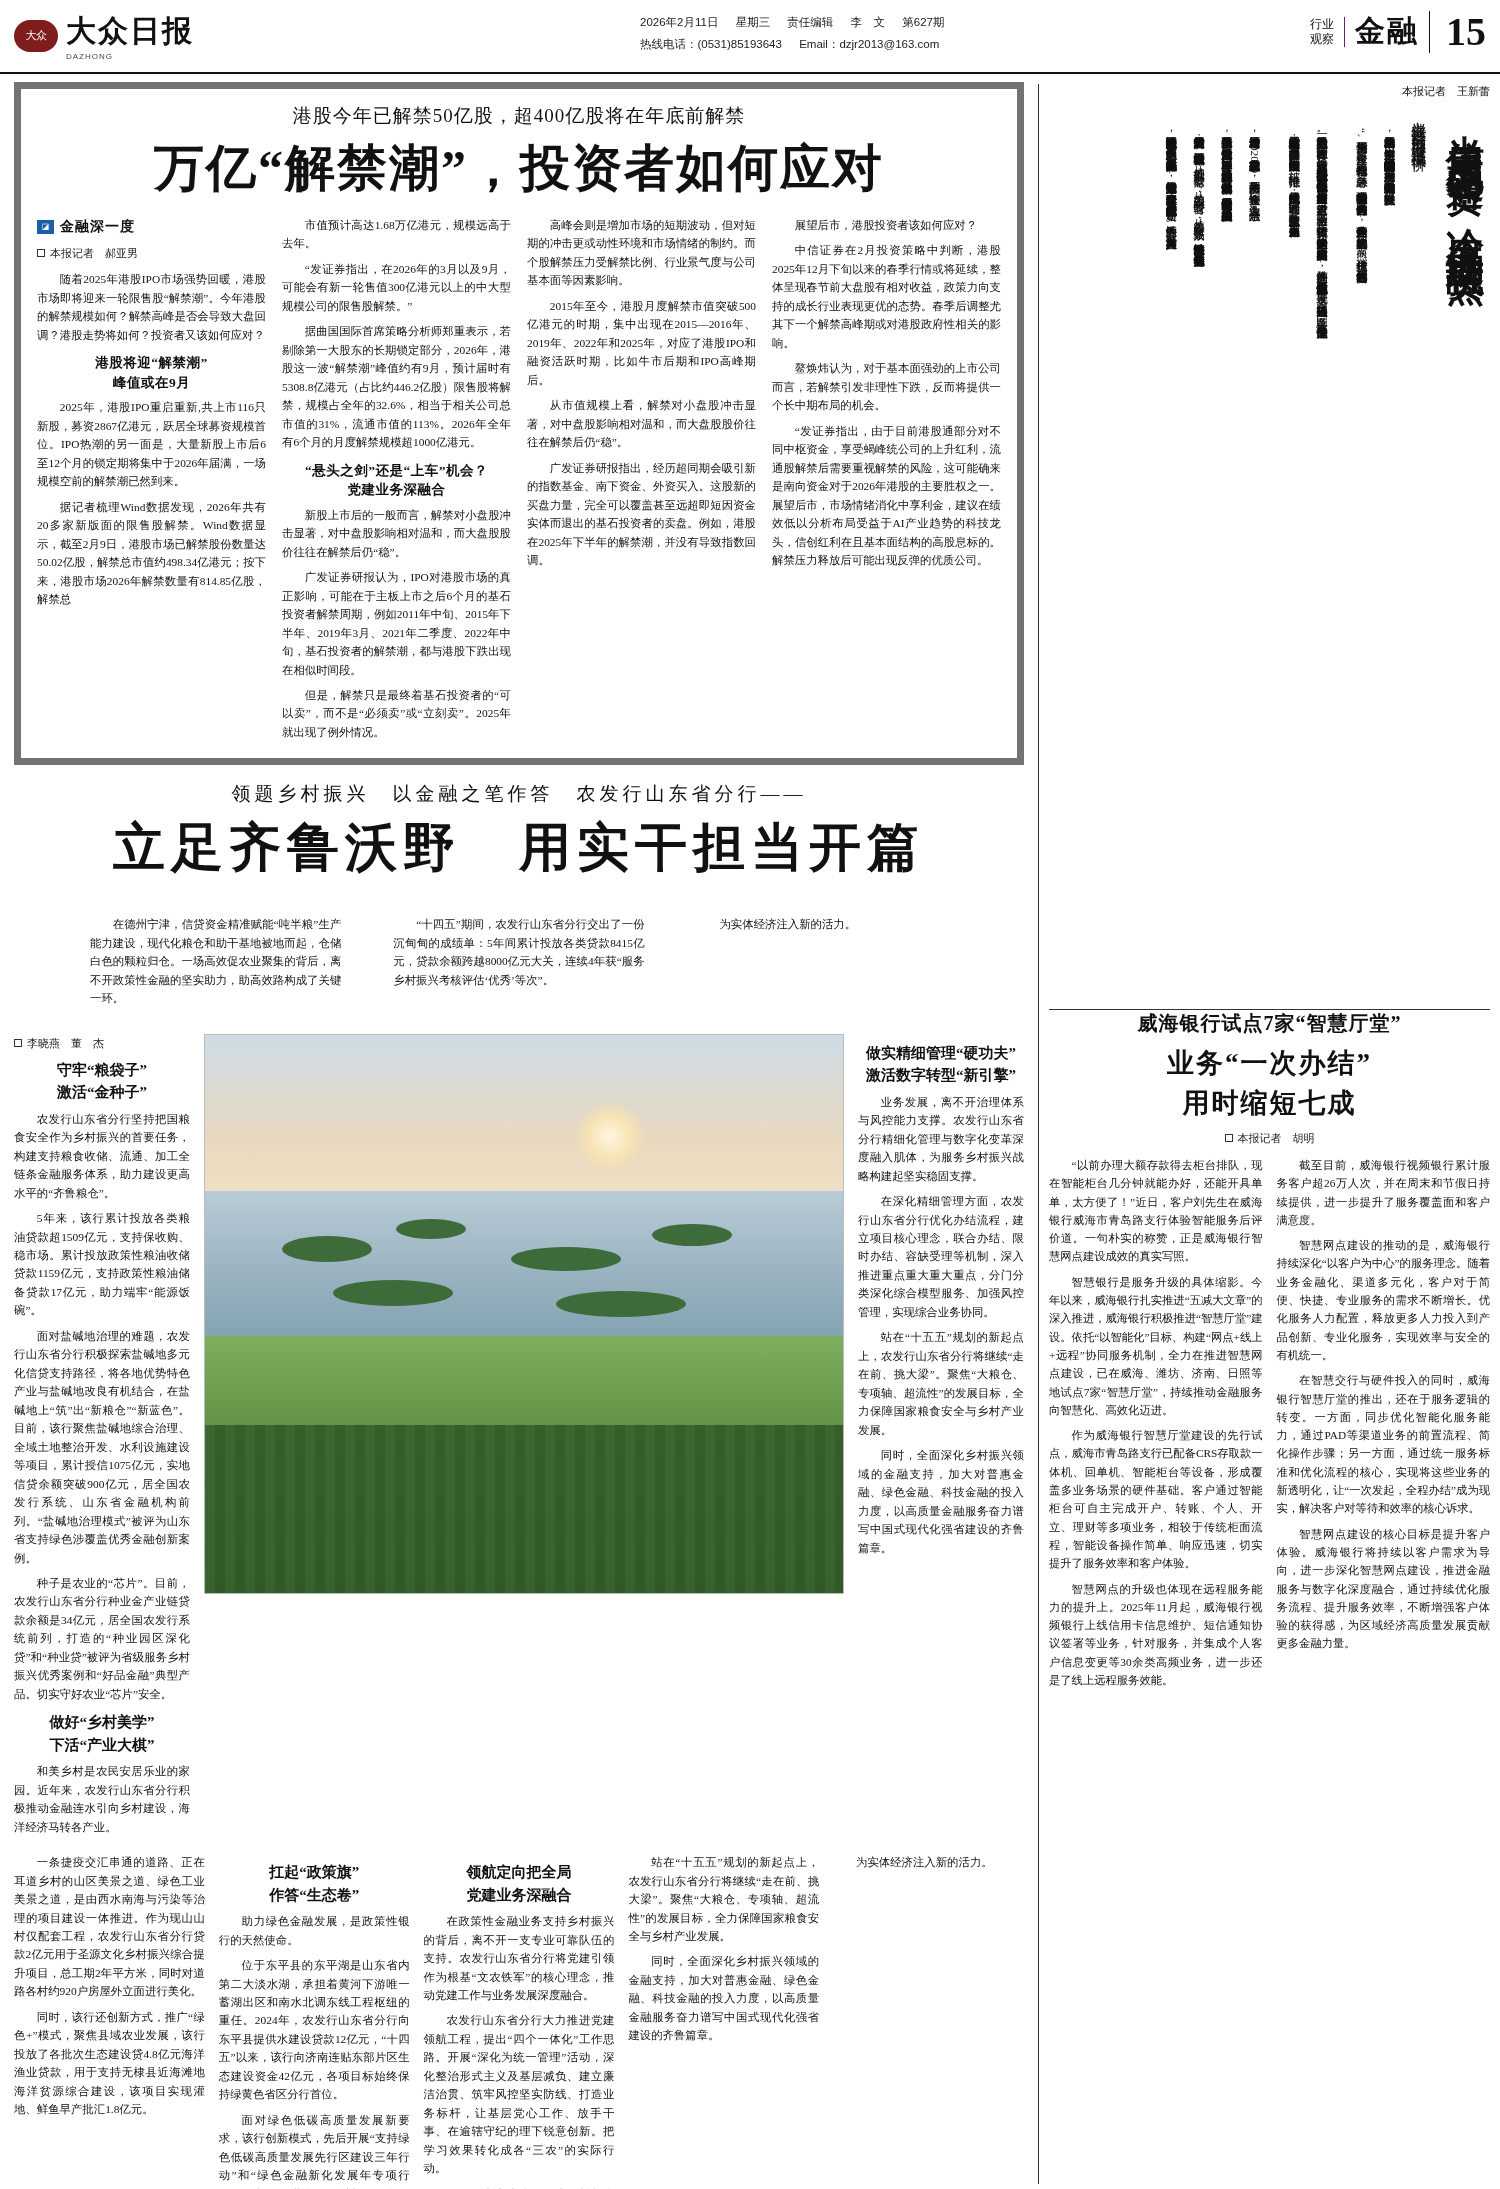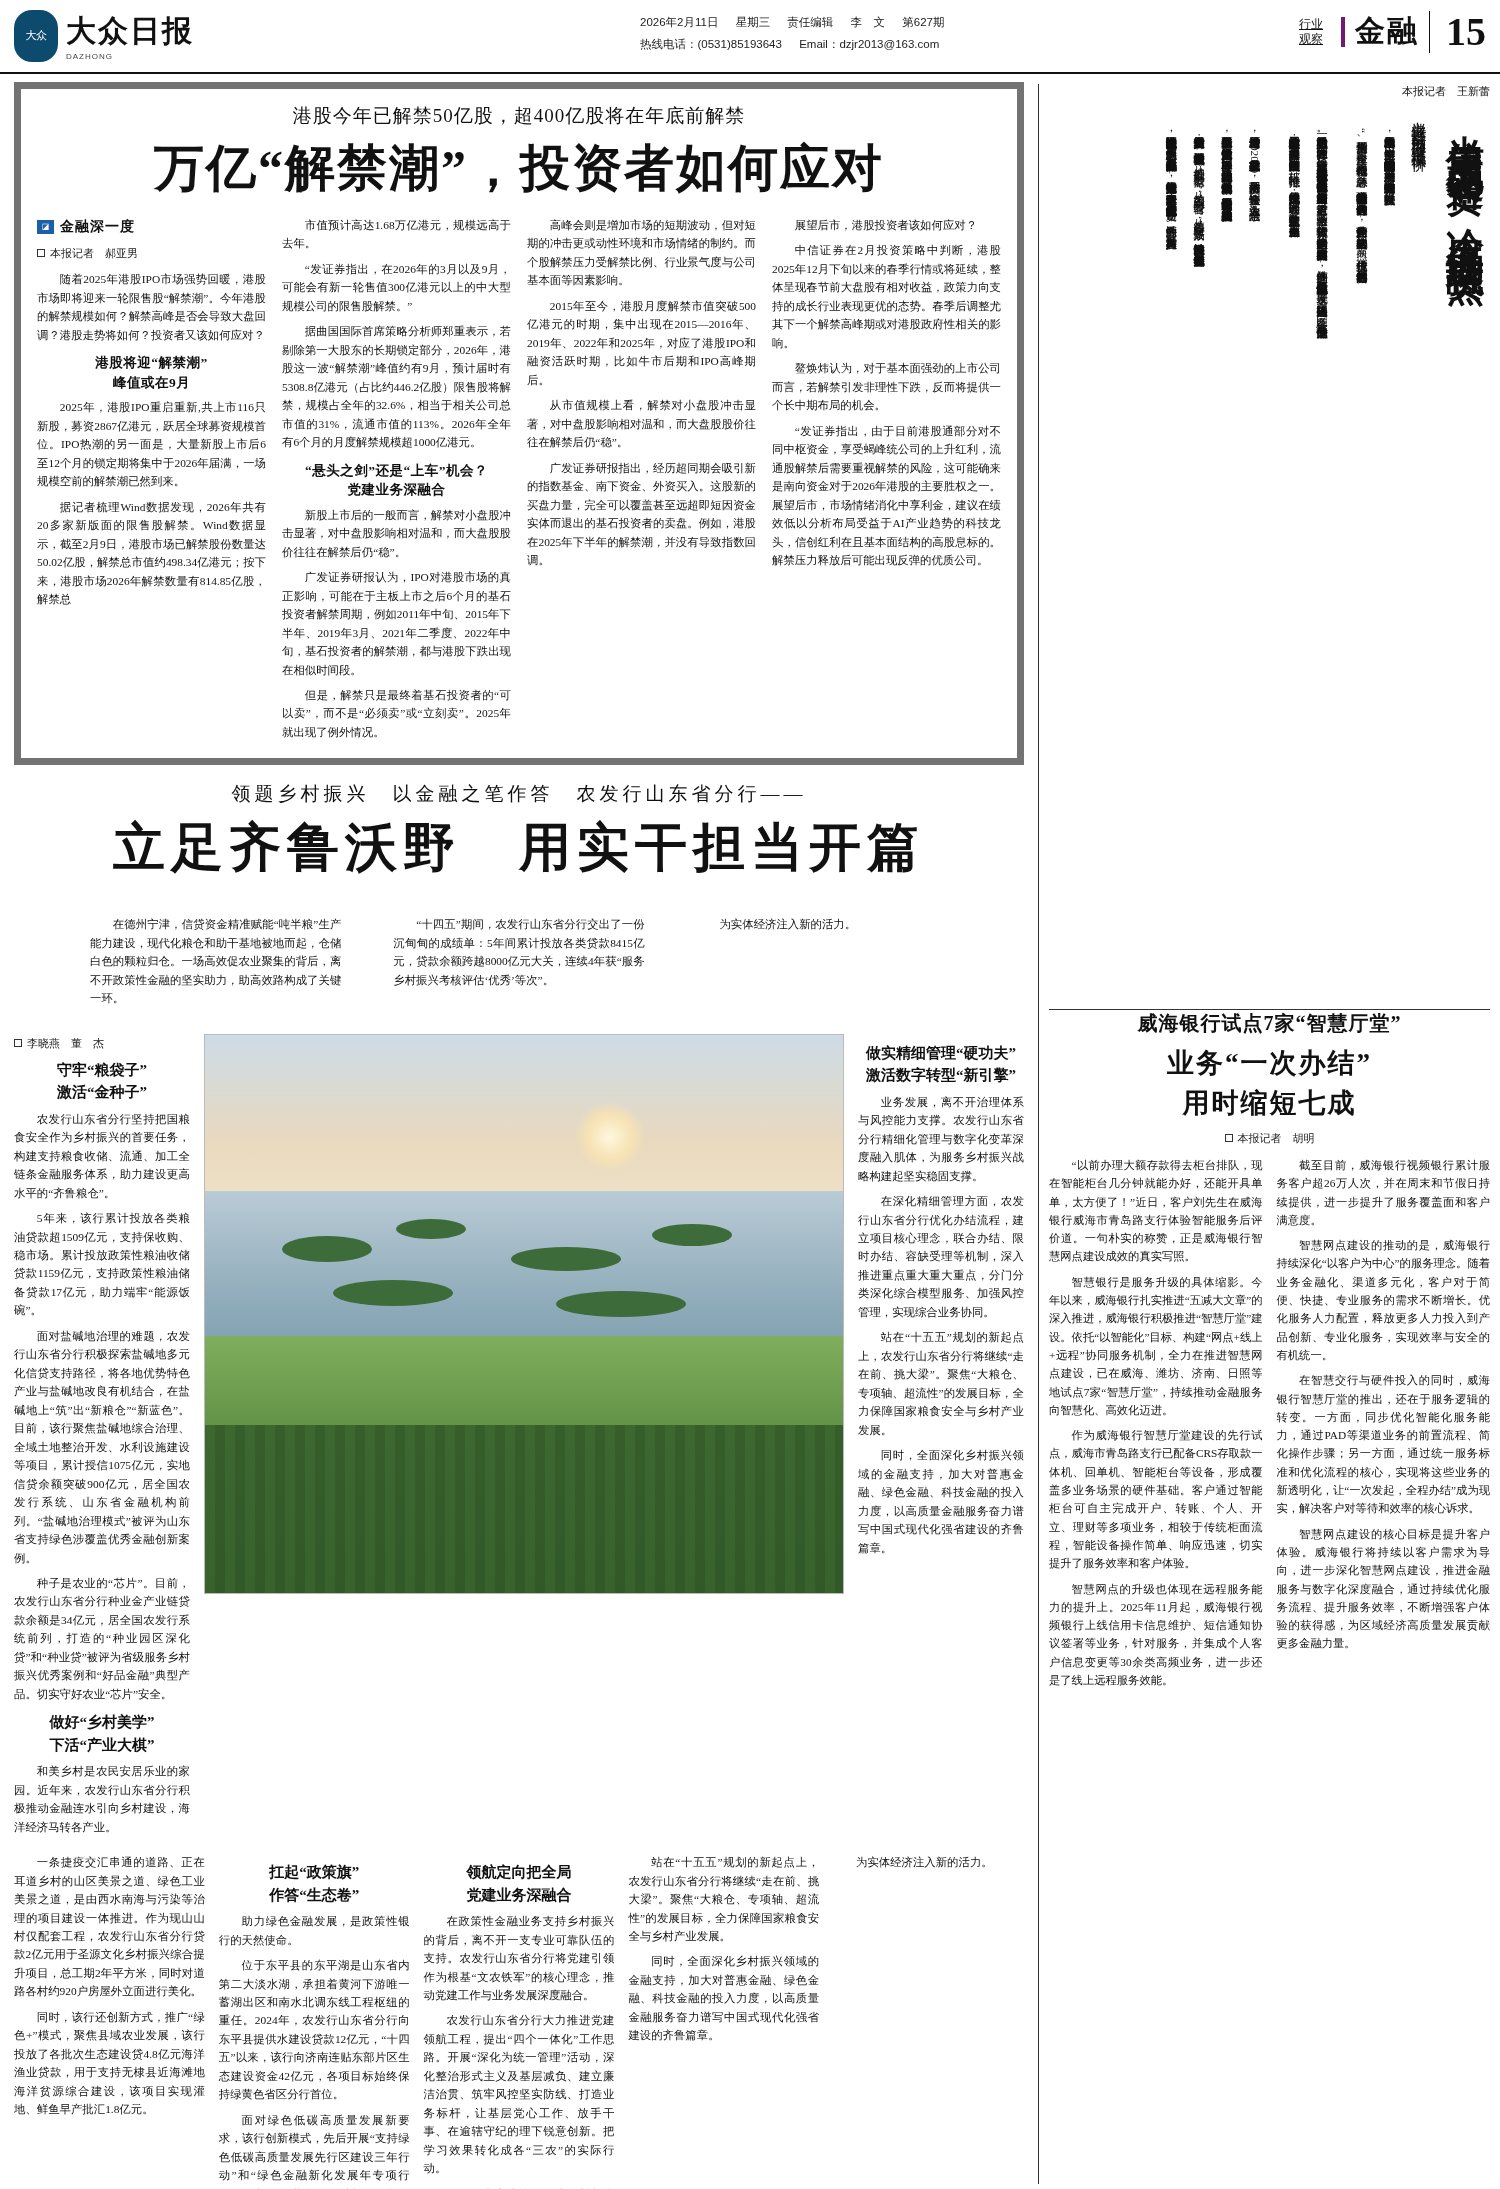--- a/index.html
+++ b/index.html
@@ -16,21 +16,21 @@
   .masthead {
     position:relative;
     height:74px;
     border-bottom:2px solid #111;
     display:flex;
     align-items:center;
     padding:0 14px;
   }
   .logo-wrap { display:flex; align-items:center; gap:8px; }
   .logo-mark {
-    width:44px; height:52px; background:#0c4a6e; color:#fff;
+    width:44px; height:32px; background:#7f1d1d; color:#fff;
     display:flex; align-items:center; justify-content:center;
     font-size:11px; font-family:"Liberation Sans", sans-serif;
     line-height:1.05; text-align:center; letter-spacing:-0.5px;border-radius:18px;
   }
   .logo-cn {
     font-size:30px; font-weight:bold; letter-spacing:2px;
     font-family:"Liberation Serif", serif;
   }
   .logo-en {
     font-size:8px; letter-spacing:1px; color:#444;
@@ -42,21 +42,21 @@
     font-family:"Liberation Sans", sans-serif;
   }
   .mast-center .row1 span { margin-right:14px; }
   .mast-center .row2 span { margin-right:14px; }
   .mast-right {
     position:absolute; right:14px; top:8px;
     display:flex; align-items:center; gap:10px;
   }
   .mast-sec {
     font-size:12px; line-height:1.25; text-align:center; color:#111;
-    border-right:4px solid #701a75; padding-right:18px;text-decoration:underline;
+    border-right:1px solid #701a75; padding-right:10px;
   }
   .mast-jinrong { font-size:30px; font-weight:bold; letter-spacing:2px; }
   .mast-pageno { font-size:40px; font-weight:bold; color:#111; padding-left:6px;}
   .mast-div { width:1px; height:42px; background:#111; }
 
   
   .page {
     position:relative;
     padding:10px 14px 0 14px;
     height:2110px;

